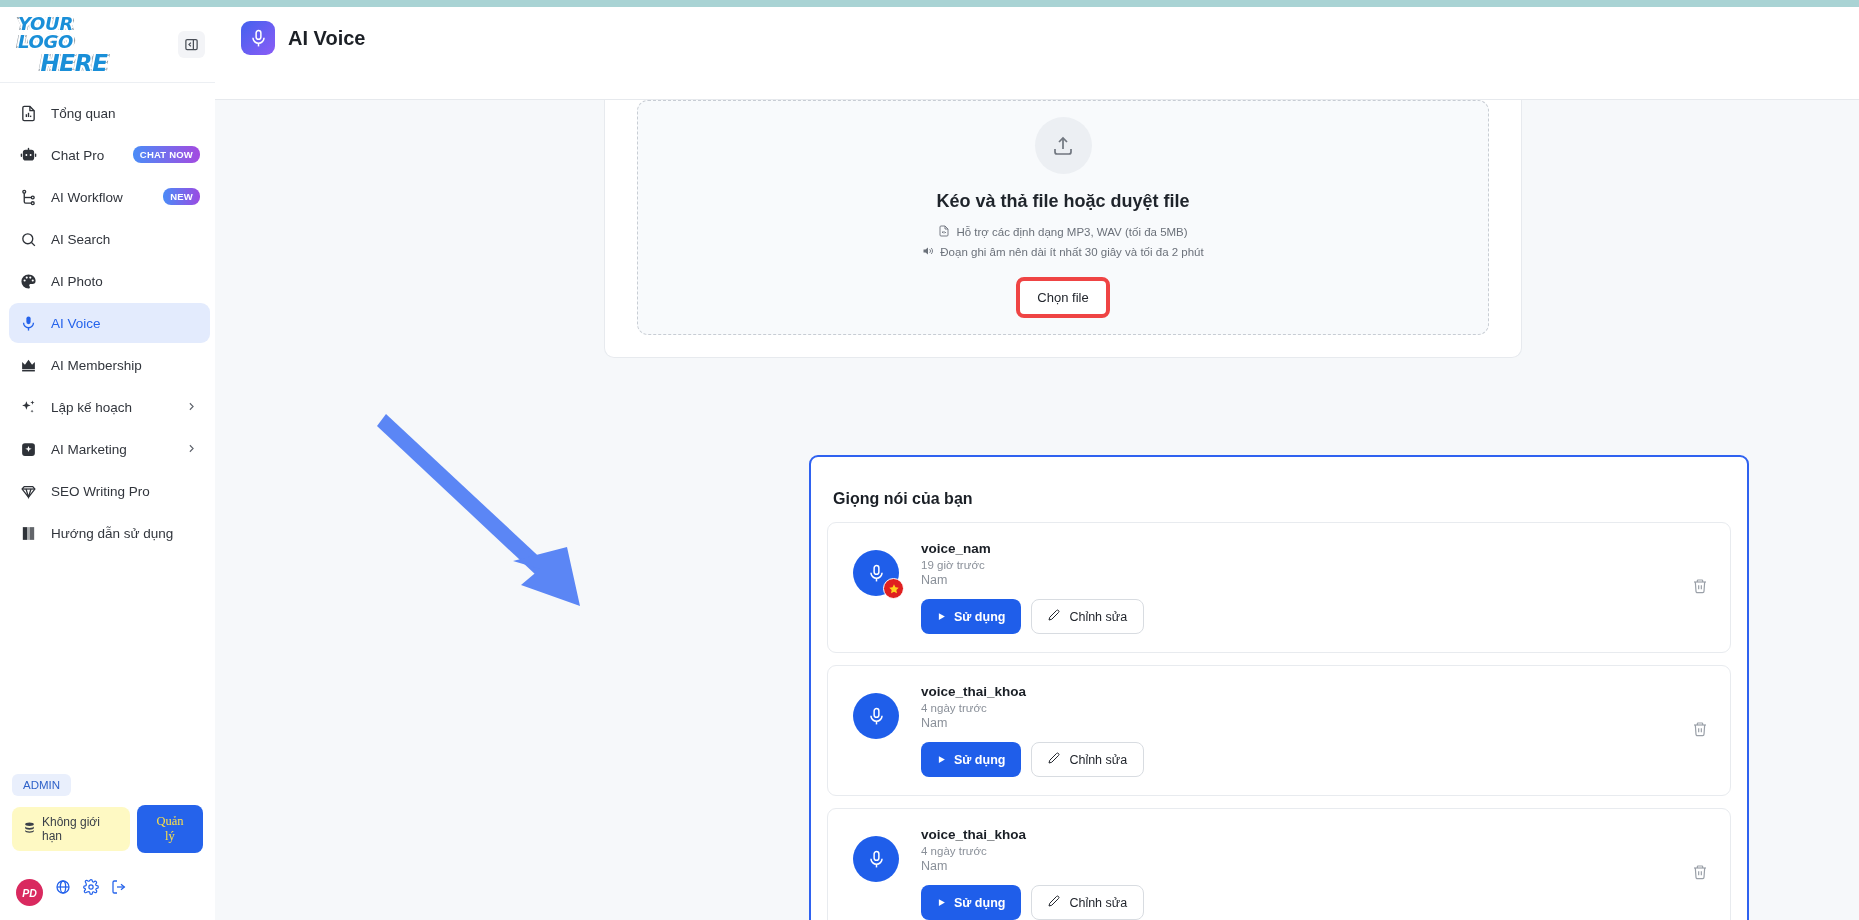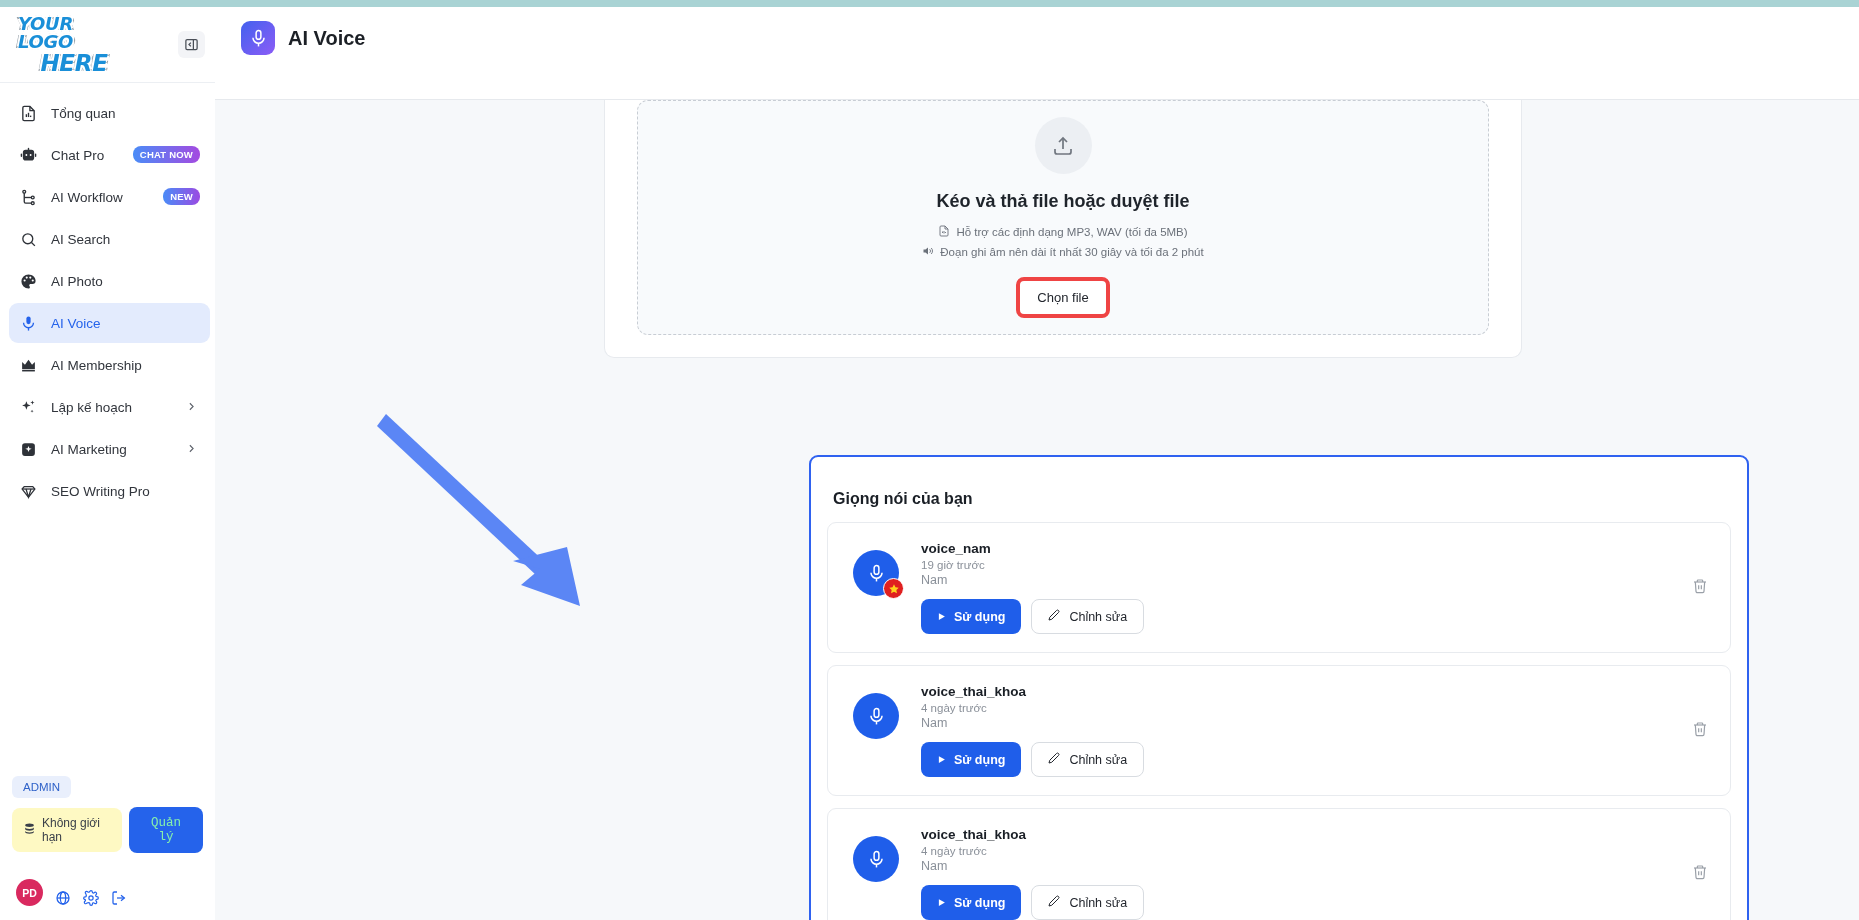--- a/index.html
+++ b/index.html
@@ -81,27 +81,28 @@
     display: inline-block; background: #e9effc; color: #2f62c9;
     font-size: 11.5px; padding: 5px 11px; border-radius: 6px; margin-bottom: 9px;
   }
   .footer-row { display: flex; gap: 7px; align-items: center; }
   .credits {
     display: flex; align-items: center; gap: 6px;
     background: #fef9c3; border-radius: 8px; padding: 8px 11px;
     font-size: 12px; color: #3b4049;
   }
   .manage-btn {
-    background: #2563eb; color: #86efac; border: none; border-radius: 8px;
+    background: #2563eb; color: #fde047; border: none; border-radius: 8px;
     font-size: 12.5px; padding: 9px 14px; cursor: pointer;
-    font-family: Liberation Mono, monospace;
+    font-family: Liberation Serif, serif;
   }
   .user-row {
-    margin-top: 20px; display: flex; align-items: flex-end; gap: 12px;
+    margin-top: 20px; display: flex; align-items: flex-start; gap: 12px;
     padding: 6px 4px 2px 4px;
+    font-style: italic;
   }
   .avatar {
     width: 27px; height: 27px; border-radius: 50%; background: #d9295f;
     color: #fff; font-size: 10.5px; font-weight: bold;
     display: flex; align-items: center; justify-content: center;
   }
   .fi { color: #2563eb; cursor: pointer; display: flex; }
 
   
   .main {
@@ -342,20 +343,30 @@
         <span class="ico">
           <svg width="17" height="17" viewBox="0 0 24 24" fill="none" stroke="currentColor" stroke-width="1.8">
             <path d="M3 8.5L6 5h12l3 3.5L12 20z"></path>
               <path d="M3 8.5h18"></path>
               <path d="M8.5 8.5L12 20l3.5-11.5"></path>
           </svg>
         </span>
         <span class="lbl">SEO Writing Pro</span>
       </div>
 
+      <div class="nav-item">
+        <span class="ico">
+          <svg width="17" height="17" viewBox="0 0 24 24" fill="currentColor">
+            <path d="M4 3h6v18H4z"></path>
+              <path d="M14 3h6v18h-6z" opacity=".75"></path>
+              <rect x="10" y="3" width="4" height="18" opacity=".4"></rect>
+          </svg>
+        </span>
+        <span class="lbl">Hướng dẫn sử dụng</span>
+      </div>
 
     </nav>
 
     <div class="side-footer">
       <div class="admin-pill">ADMIN</div>
       <div class="footer-row">
         <div class="credits">
           <span>
             <svg width="13" height="13" viewBox="0 0 24 24" fill="#3b4049">
               <ellipse cx="12" cy="6" rx="8" ry="3.2"></ellipse>

